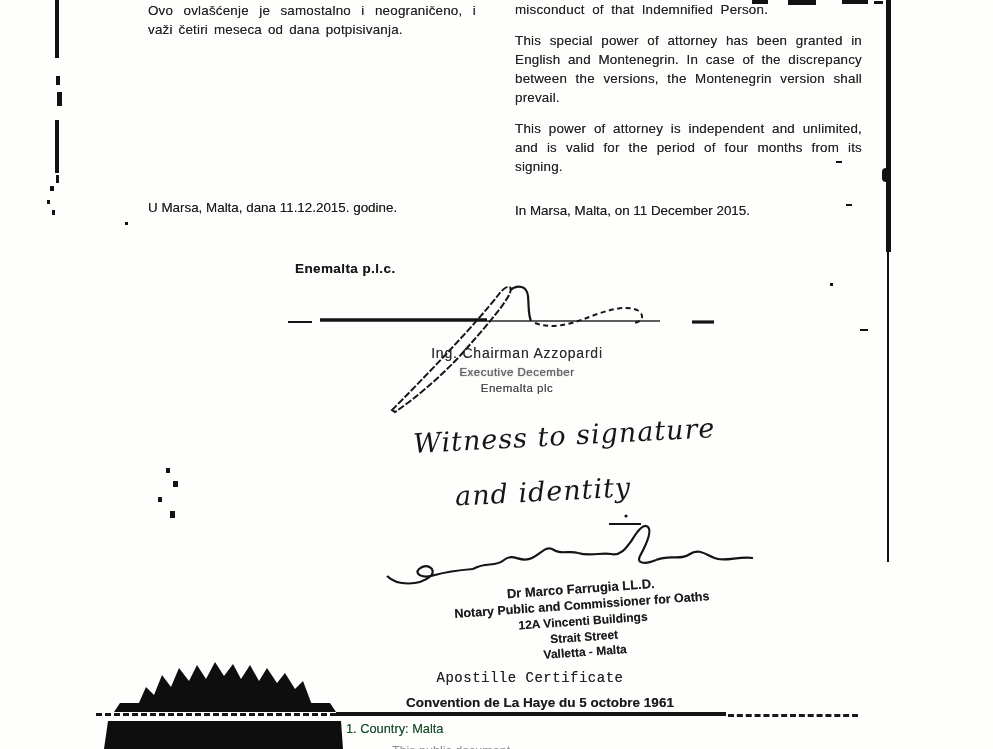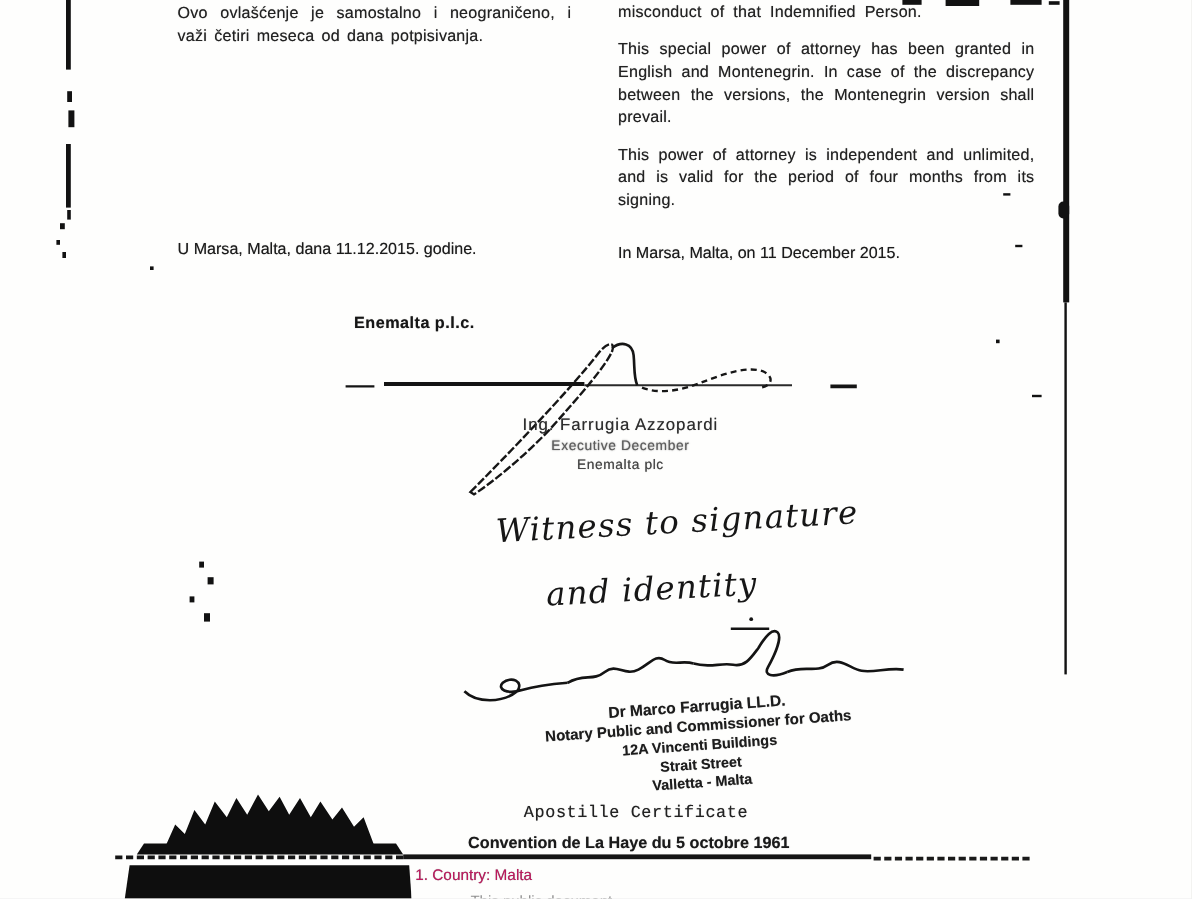--- a/index.html
+++ b/index.html
@@ -35,26 +35,26 @@
   #witness-line2 { left:455px; top:476px; transform:rotate(-3deg); }
 
   .notary-block { position:absolute; left:393px; top:581px; width:380px; text-align:center;
     transform:rotate(-4deg); transform-origin:center; color:#1c1c1c; }
   .notary-name  { font-weight:bold; font-size:13px; line-height:16px; }
   .notary-title { font-weight:bold; font-size:12.5px; line-height:17px; }
   .notary-addr  { font-weight:bold; font-size:12px; line-height:15.5px; }
 
   .apostille-title { position:absolute; left:340px; top:670px; width:380px; text-align:center;
     font-size:14px; letter-spacing:0.5px; color:#222;font-family:Liberation Mono, monospace; }
-  .apostille-subtitle { position:absolute; left:324px; top:695px; width:400px; text-align:center;
+  .apostille-subtitle { position:absolute; left:340px; top:695px; width:400px; text-align:center;
     font-weight:bold; font-size:13.5px; color:#1a1a1a; }
   .rule-solid { position:absolute; left:336px; top:712px; width:390px; height:4px; background:#151515; }
   .rule-dash-left  { position:absolute; left:96px;  top:713px; width:240px; height:0; border-top:3px dashed #151515; }
   .rule-dash-right { position:absolute; left:728px; top:714px; width:130px; height:0; border-top:3px dashed #1a1a1a; }
-  .country-line { position:absolute; left:346px; top:721px; font-size:12.8px; color:#be185d; }
+  .country-line { position:absolute; left:346px; top:721px; font-size:12.8px; color:#14532d; }
   .cut-line { position:absolute; left:392px; top:744px; height:5px; overflow:hidden;
     font-size:12.5px; color:#8f8f8f; }
 
   .seal { position:absolute; left:98px; top:655px; }
 
   .art { position:absolute; background:#121212; }
 </style>
 </head>
 <body>
 
@@ -105,21 +105,21 @@
     <path d="M 8 46 H 32" stroke="#141414" stroke-width="2" fill="none"></path>
     <path d="M 40 44 H 207" stroke="#141414" stroke-width="3.5" fill="none"></path>
     <path d="M 207 45 H 380" stroke="#2a2a2a" stroke-width="1.6" fill="none"></path>
     <path d="M 412 46 H 434" stroke="#141414" stroke-width="3.2" fill="none"></path>
     <path d="M 112 134 C 140 106, 196 48, 219 18 C 226 9, 233 8, 230 17 C 224 30, 203 54, 178 82 C 157 104, 133 124, 115 136 Z" stroke="#161616" stroke-width="2" fill="none" stroke-dasharray="7 2"></path>
     <path d="M 230 14 C 238 8, 247 10, 248 20 C 249 30, 248 38, 251 45" stroke="#161616" stroke-width="2.2" fill="none"></path>
     <path d="M 255 47 C 270 53, 288 49, 304 43 C 322 36, 344 28, 357 34 C 366 39, 362 46, 354 47" stroke="#161616" stroke-width="2" fill="none" stroke-dasharray="5 3.5"></path>
   </svg>
 
   <div class="signatory-block">
-    <div class="signatory-name scan-text">Ing. Farrugia Azzopardi</div>
+    <div class="signatory-name scan-text">Ing. Chairman Azzopardi</div>
     <div class="signatory-title scan-text">Executive December</div>
     <div class="signatory-company scan-text">Enemalta plc</div>
   </div>
 
   <div id="witness-line1" class="handwriting">Witness to signature</div>
   <div id="witness-line2" class="handwriting">and identity</div>
 
   <svg id="notary-signature" class="sig-svg" width="400" height="85" viewBox="0 0 400 85">
     <path d="M 12 64 C 22 74, 44 74, 56 64 C 62 56, 51 51, 44 57 C 39 62, 47 67, 60 63 C 74 59, 86 58, 98 57" stroke="#141414" stroke-width="2.2" fill="none"></path>
     <path d="M 98 57 C 112 49, 119 56, 129 48 C 139 40, 145 52, 157 46 C 167 41, 171 33, 179 38 C 186 43, 194 38, 203 41" stroke="#141414" stroke-width="2.2" fill="none"></path>

